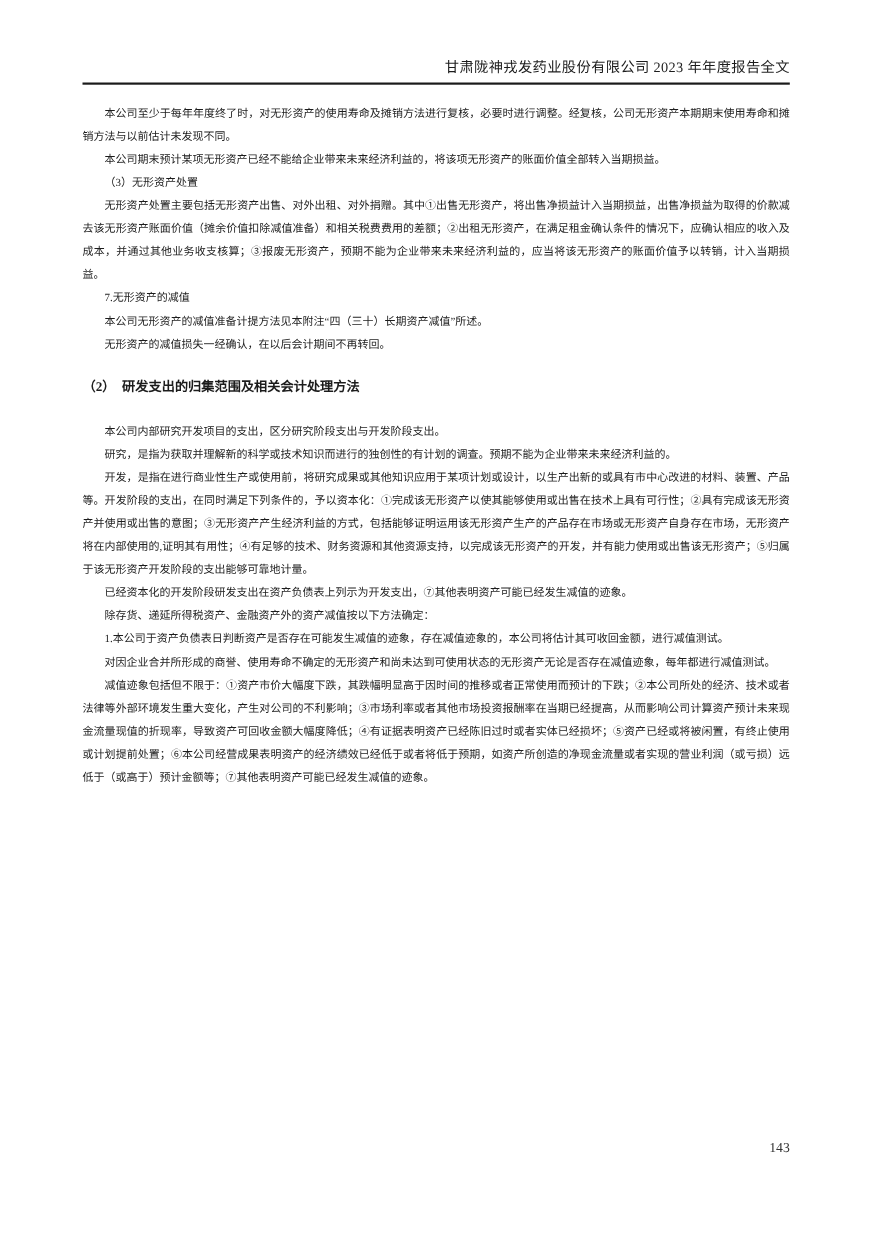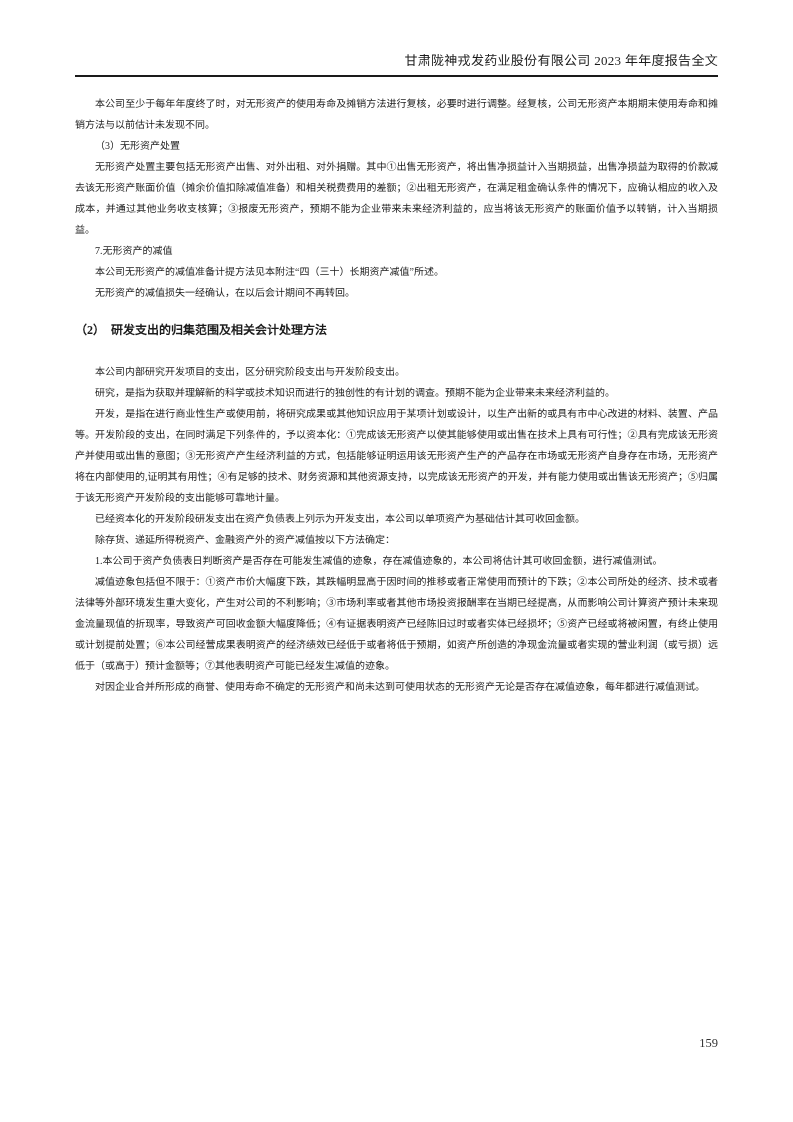--- a/index.html
+++ b/index.html
@@ -71,31 +71,32 @@
 </head>
 <body>
 
 <div class="page">
 
   <div class="page-header">甘肃陇神戎发药业股份有限公司 2023 年年度报告全文</div>
 
   <div class="doc-body">
 
   <p class="para">本公司至少于每年年度终了时，对无形资产的使用寿命及摊销方法进行复核，必要时进行调整。经复核，公司无形资产本期期末使用寿命和摊销方法与以前估计未发现不同。</p>
+      <p class="para">本公司期末预计某项无形资产已经不能给企业带来未来经济利益的，将该项无形资产的账面价值全部转入当期损益。</p>
       <p class="para">（3）无形资产处置</p>
       <p class="para">无形资产处置主要包括无形资产出售、对外出租、对外捐赠。其中①出售无形资产，将出售净损益计入当期损益，出售净损益为取得的价款减去该无形资产账面价值（摊余价值扣除减值准备）和相关税费费用的差额；②出租无形资产，在满足租金确认条件的情况下，应确认相应的收入及成本，并通过其他业务收支核算；③报废无形资产，预期不能为企业带来未来经济利益的，应当将该无形资产的账面价值予以转销，计入当期损益。</p>
       <p class="para">7.无形资产的减值</p>
       <p class="para">本公司无形资产的减值准备计提方法见本附注“四（三十）长期资产减值”所述。</p>
       <p class="para">无形资产的减值损失一经确认，在以后会计期间不再转回。</p>
       <h2 class="heading">（2）　研发支出的归集范围及相关会计处理方法</h2>
       <p class="para">本公司内部研究开发项目的支出，区分研究阶段支出与开发阶段支出。</p>
       <p class="para">研究，是指为获取并理解新的科学或技术知识而进行的独创性的有计划的调查。预期不能为企业带来未来经济利益的。</p>
       <p class="para">开发，是指在进行商业性生产或使用前，将研究成果或其他知识应用于某项计划或设计，以生产出新的或具有市中心改进的材料、装置、产品等。开发阶段的支出，在同时满足下列条件的，予以资本化：①完成该无形资产以使其能够使用或出售在技术上具有可行性；②具有完成该无形资产并使用或出售的意图；③无形资产产生经济利益的方式，包括能够证明运用该无形资产生产的产品存在市场或无形资产自身存在市场，无形资产将在内部使用的,证明其有用性；④有足够的技术、财务资源和其他资源支持，以完成该无形资产的开发，并有能力使用或出售该无形资产；⑤归属于该无形资产开发阶段的支出能够可靠地计量。</p>
-      <p class="para">已经资本化的开发阶段研发支出在资产负债表上列示为开发支出，本公司以单项资产为基础估计其可收回金额。</p>
+      <p class="para">已经资本化的开发阶段研发支出在资产负债表上列示为开发支出，⑦其他表明资产可能已经发生减值的迹象。</p>
       <p class="para">除存货、递延所得税资产、金融资产外的资产减值按以下方法确定：</p>
       <p class="para">1.本公司于资产负债表日判断资产是否存在可能发生减值的迹象，存在减值迹象的，本公司将估计其可收回金额，进行减值测试。</p>
+      <p class="para">对因企业合并所形成的商誉、使用寿命不确定的无形资产和尚未达到可使用状态的无形资产无论是否存在减值迹象，每年都进行减值测试。</p>
       <p class="para">减值迹象包括但不限于：①资产市价大幅度下跌，其跌幅明显高于因时间的推移或者正常使用而预计的下跌；②本公司所处的经济、技术或者法律等外部环境发生重大变化，产生对公司的不利影响；③市场利率或者其他市场投资报酬率在当期已经提高，从而影响公司计算资产预计未来现金流量现值的折现率，导致资产可回收金额大幅度降低；④有证据表明资产已经陈旧过时或者实体已经损坏；⑤资产已经或将被闲置，有终止使用或计划提前处置；⑥本公司经营成果表明资产的经济绩效已经低于或者将低于预期，如资产所创造的净现金流量或者实现的营业利润（或亏损）远低于（或高于）预计金额等；⑦其他表明资产可能已经发生减值的迹象。</p>
-      <p class="para">对因企业合并所形成的商誉、使用寿命不确定的无形资产和尚未达到可使用状态的无形资产无论是否存在减值迹象，每年都进行减值测试。</p>
     </div>
 
-  <div class="page-footer">159</div>
+  <div class="page-footer">143</div>
 
 </div>
 
 </body></html>

